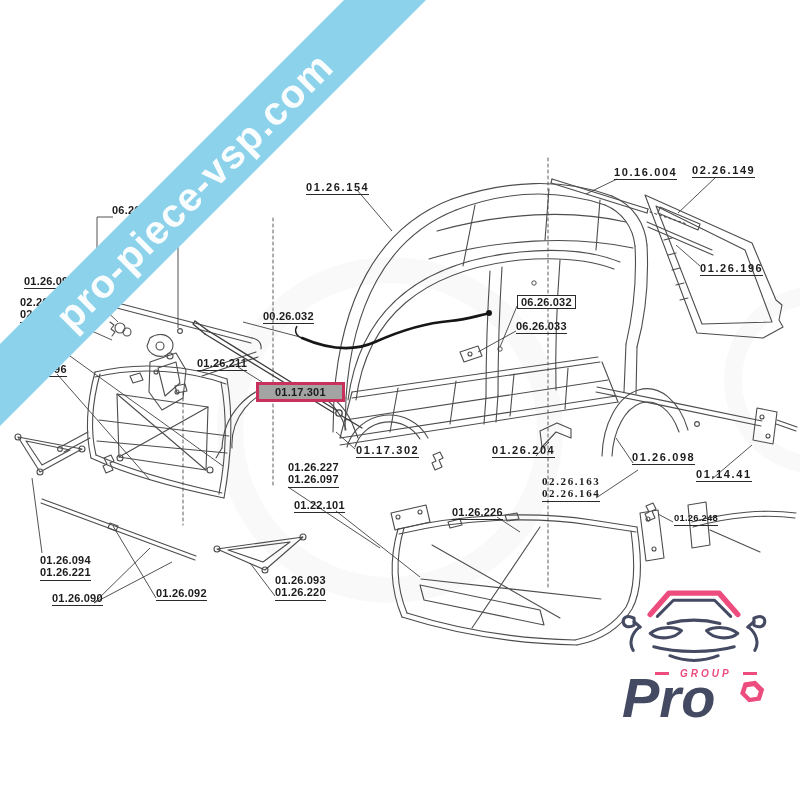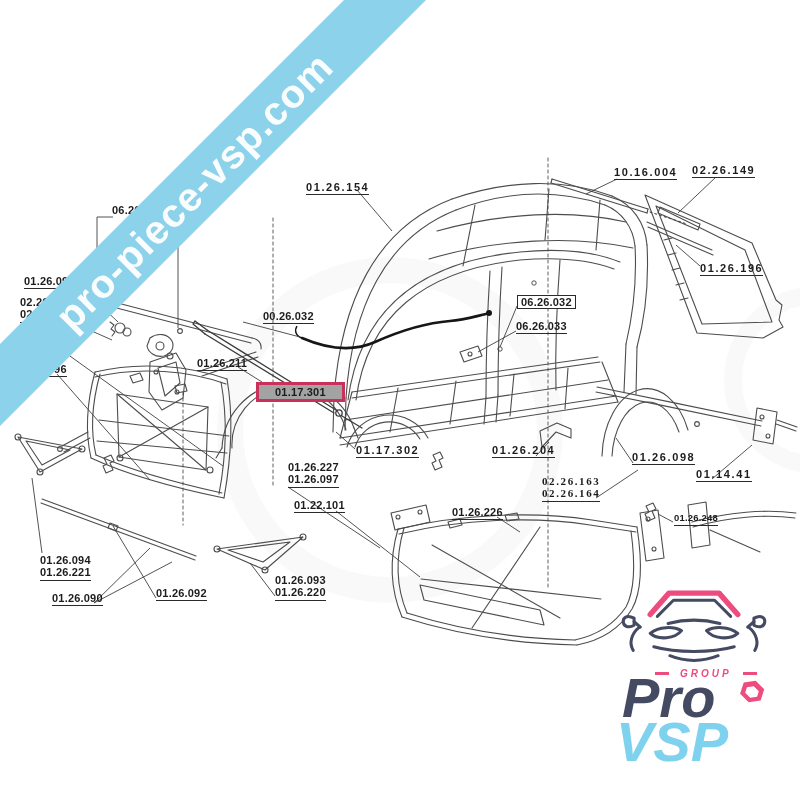--- a/index.html
+++ b/index.html
@@ -373,16 +373,15 @@
     <div class="group-row">
       <span class="dash"></span>
       <span class="gtxt">GROUP</span>
       <span class="dash"></span>
     </div>
     <div class="brand-top">Pro</div>
     <svg class="hex" width="28" height="28" viewBox="0 0 26 24" style="transform:rotate(18deg);">
       <path d="M13,1 L23,6 L23,17 L13,22 L3,17 L3,6 Z" fill="#ED4C7E"></path>
       <path d="M13,6.5 L18.8,9.3 L18.8,14.7 L13,17.5 L7.2,14.7 L7.2,9.3 Z" fill="#ffffff"></path>
     </svg>
-    <div class="brand-bottom">VSP</div>
   </div>
 
 </div>
 
 </body></html>

